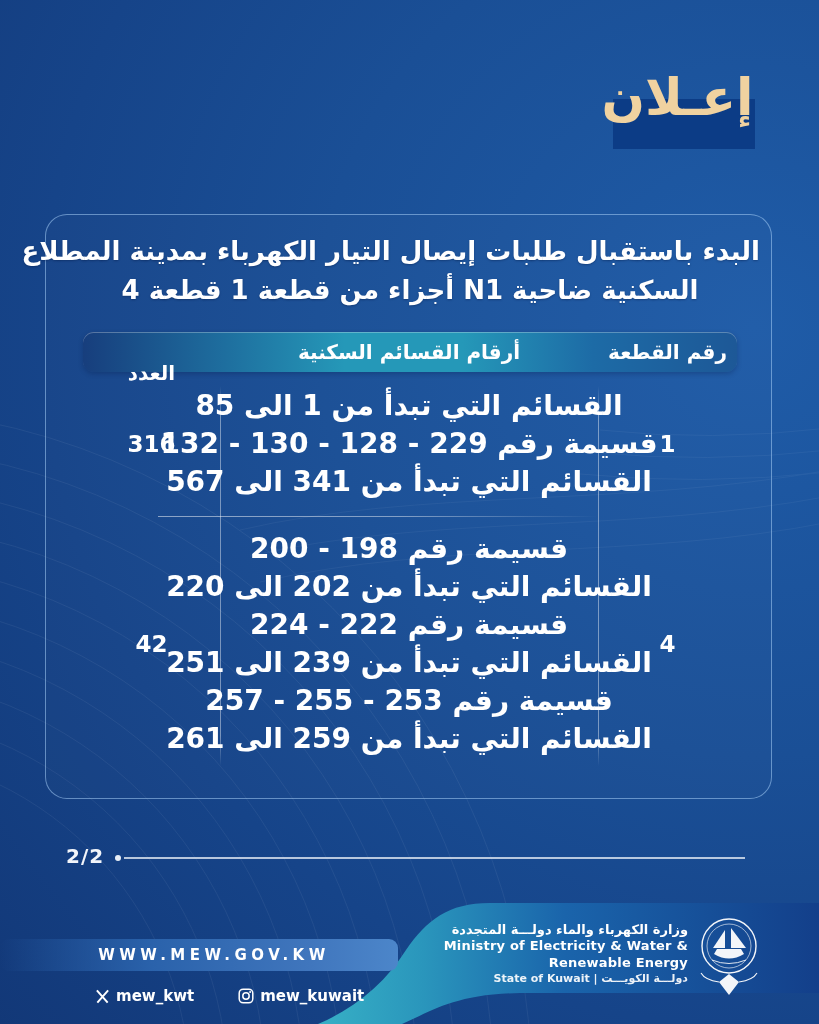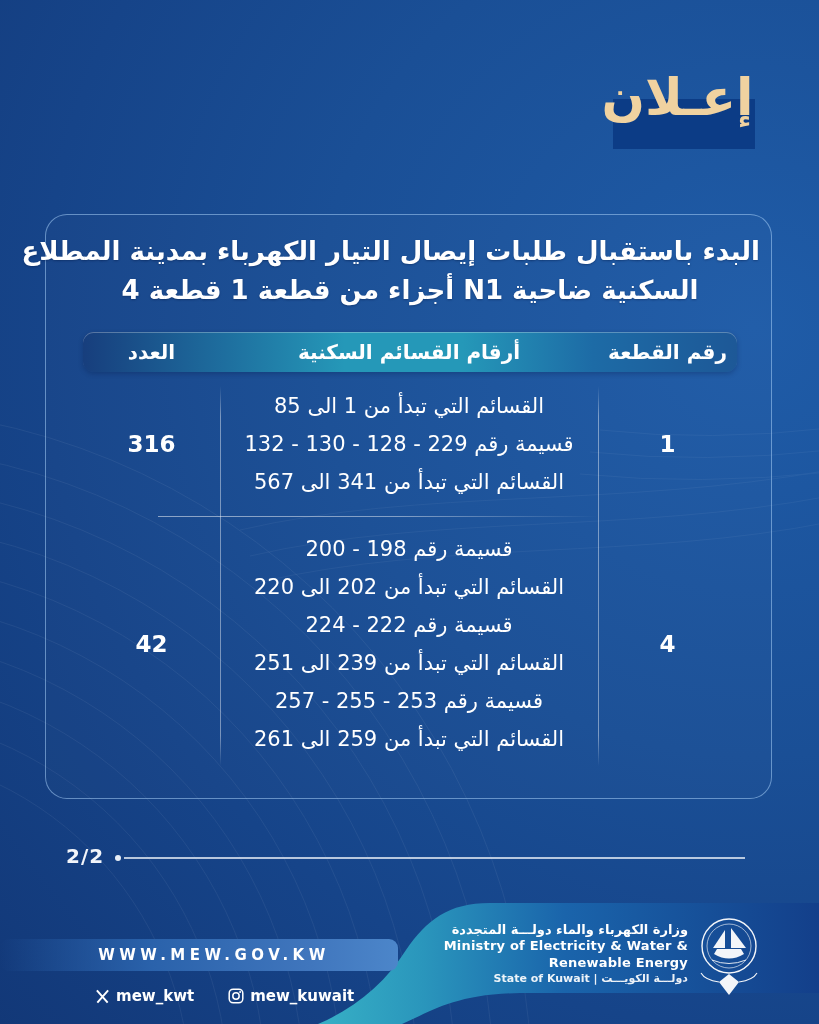--- a/index.html
+++ b/index.html
@@ -49,37 +49,37 @@
     position:absolute;left:83px;top:332px;width:654px;height:40px;
     border-radius:11px;
     background:linear-gradient(90deg,#173e7d 0%,#1e6f9f 22%,#2598b8 40%,#2598b8 58%,#1d6ba6 78%,#1d5897 100%);
     box-shadow:inset 0 1px 0 rgba(255,255,255,.28), 0 2px 5px rgba(0,20,60,.25);
     display:flex;direction:ltr;
   }
   .th{
     display:flex;align-items:center;justify-content:center;
     font-size:20px;font-weight:bold;color:#fff;height:100%;
   }
-  .th-count{width:137px;}
+  .th-count{width:137px;margin-top:21px;}
   .th-parcels{width:378px;}
   .th-block{width:139px;}
 
   .tbody{
     position:absolute;left:83px;top:372px;width:654px;height:400px;
     display:flex;flex-direction:column;direction:ltr;
   }
   .trow{display:flex;width:100%;}
   .trow[data-row="0"]{height:144px;}
   .trow[data-row="1"]{height:256px;}
   .cell{display:flex;align-items:center;justify-content:center;}
   .cell.count{width:137px;font-size:23px;font-weight:600;}
   .cell.block{width:139px;font-size:23px;font-weight:600;}
   .cell.parcels{
     width:378px;flex-direction:column;direction:rtl;
-    font-size:21px;font-weight:400;
+    font-size:28px;font-weight:700;
   }
   .parcel-line{line-height:38px;white-space:nowrap;text-align:center;}
 
   .vdivider{
     position:absolute;top:14px;width:1.4px;height:380px;
     background:linear-gradient(to bottom,transparent,rgba(255,255,255,.42) 8%,rgba(255,255,255,.42) 92%,transparent);
   }
   .vdivider.left{left:137px;}
   .vdivider.right{left:515px;}
   .hdivider{
@@ -109,21 +109,21 @@
     position:absolute;left:0;top:939px;width:398px;height:32px;
     background:linear-gradient(90deg,rgba(28,70,138,0) 0%,#2a62ab 38%,#4076bd 78%,#4c86ca 100%);
     display:flex;align-items:center;justify-content:center;border-radius:9px;
   }
   .web-band span{
     font-size:15px;font-weight:bold;letter-spacing:4.5px;color:#ffffff;
     padding-left:30px;
   }
   .social-row{
     position:absolute;left:95px;top:983px;width:260px;height:26px;
-    display:flex;align-items:center;color:#fff;
+    display:flex;align-items:center;gap:10px;color:#fff;
   }
   .social-item{display:flex;align-items:center;gap:6px;font-size:15px;font-weight:bold;}
   .social-item + .social-item{margin-left:34px;}
   .ministry-block{
     position:absolute;right:131px;top:922px;width:330px;
     text-align:right;color:#ffffff;line-height:1.25;
   }
   .ministry-ar{font-size:13px;font-weight:bold;direction:rtl;}
   .ministry-en{font-size:13px;font-weight:bold;letter-spacing:.2px;}
   .ministry-state{font-size:11px;font-weight:600;opacity:.92;margin-top:1px;}

